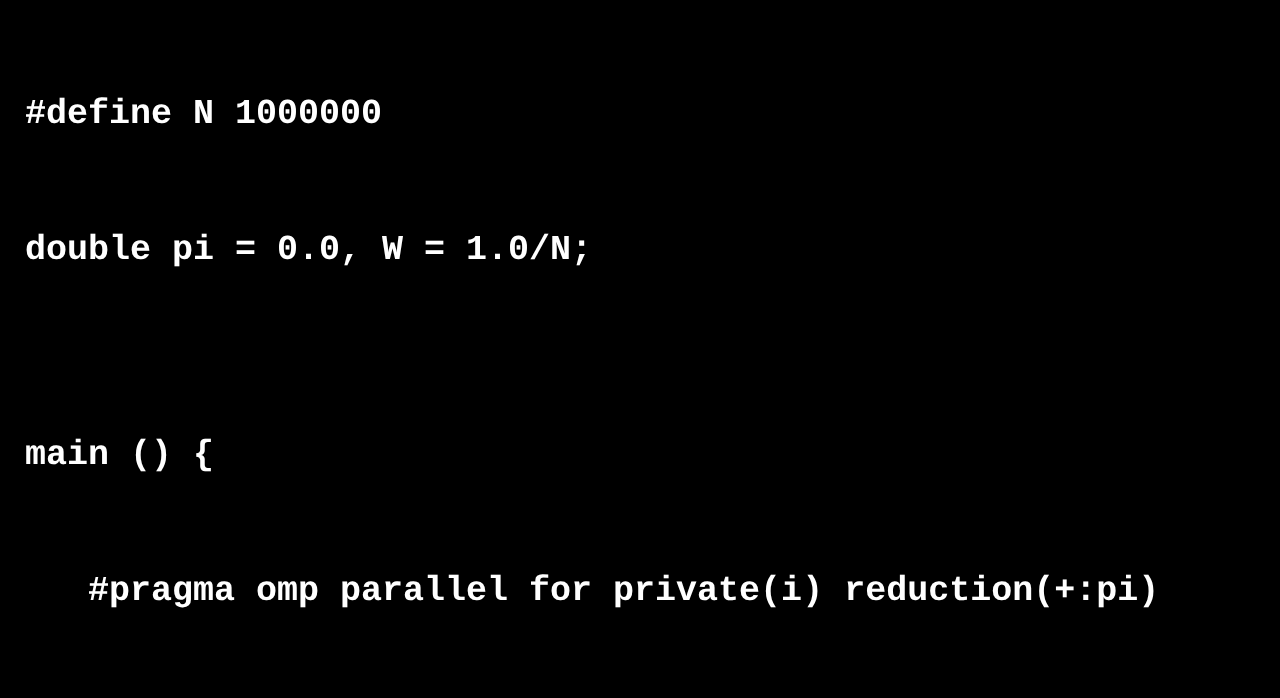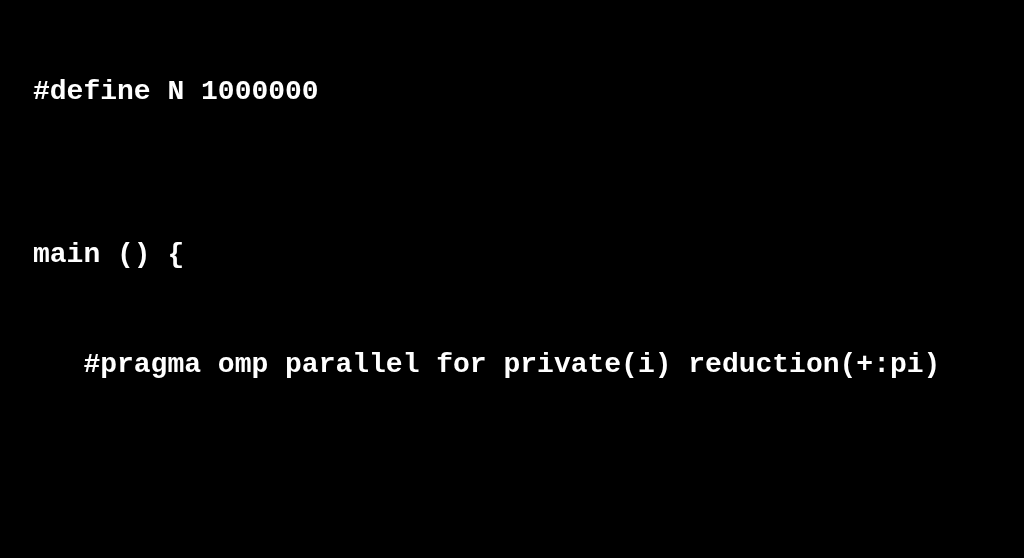--- a/index.html
+++ b/index.html
@@ -17,28 +17,28 @@
       width: 1024px;
       height: 558px;
       overflow: hidden;
     }
     .code-container {
       white-space: pre;
       line-height: 1.95;
     }
     .line {
       display: block;
-      margin-left: 13px;
     }
   </style>
 </head>
 <body>
 
 <div class="code-container">
 <span class="line">#define N 1000000</span>
+<span class="line">double pi = 0.0, W = 1.0/N;</span>
 <span class="line"></span>
 <span class="line">main () {</span>
 <span class="line">   #pragma omp parallel for private(i) reduction(+:pi)</span>
 
 
 
 
 </div>
 
 </body></html>

